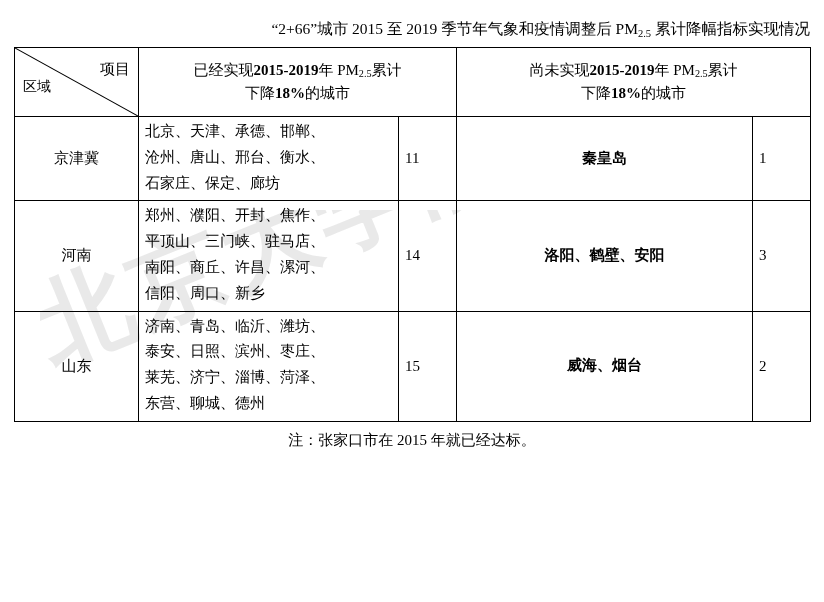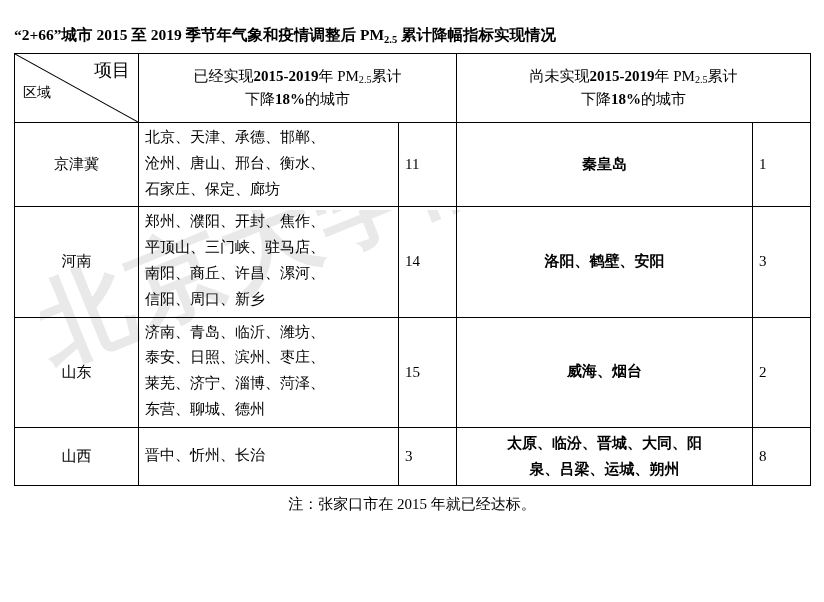--- a/index.html
+++ b/index.html
@@ -39,24 +39,24 @@
     font-family: "Liberation Serif", "DejaVu Serif", serif;
     font-size: 96px;
     font-weight: bold;
     color: rgba(120,120,120,0.16);
     white-space: nowrap;
     transform: rotate(-22deg);
     transform-origin: left center;
     letter-spacing: 4px;
   }
   .title {
-    text-align: left;
+    text-align: right;
     font-size: 15.5px;
-    font-weight: bold;
-    padding-top: 25px;
+    font-weight: normal;
+    padding-top: 19px;
     padding-bottom: 7px;
     letter-spacing: 0px;
     position: relative;
     z-index: 2;
   }
   table.main {
     border-collapse: collapse;
     width: 796px;
     margin: 0 auto;
     position: relative;
@@ -89,22 +89,22 @@
   }
   .diag-cell .diag-line {
     position: absolute;
     left: 0; top: 0;
     width: 100%;
     height: 100%;
   }
   .diag-cell .lbl-item {
     position: absolute;
     right: 8px;
-    top: 4px;
-    font-size: 18px;
+    top: 12px;
+    font-size: 15px;
   }
   .diag-cell .lbl-area {
     position: absolute;
     left: 8px;
     bottom: 20px;
     font-size: 14px;
   }
   .hdr-text {
     text-align: center;
     font-size: 15px;
@@ -211,26 +211,19 @@
       </tr>
 
       <tr>
         <td class="region-cell">山东</td>
         <td class="city-cell">济南、青岛、临沂、潍坊、<br>泰安、日照、滨州、枣庄、<br>莱芜、济宁、淄博、菏泽、<br>东营、聊城、德州</td>
         <td class="num-cell">15</td>
         <td class="city-cell-b">威海、烟台</td>
         <td class="num-cell">2</td>
       </tr>
 
-      <tr>
-        <td class="region-cell">山西</td>
-        <td class="city-cell">晋中、忻州、长治</td>
-        <td class="num-cell">3</td>
-        <td class="city-cell-b">太原、临汾、晋城、大同、阳<br>泉、吕梁、运城、朔州</td>
-        <td class="num-cell">8</td>
-      </tr>
 
     </tbody>
   </table>
 
   <div class="note">注：张家口市在 2015 年就已经达标。</div>
 
 </div>
 
 </body></html>

